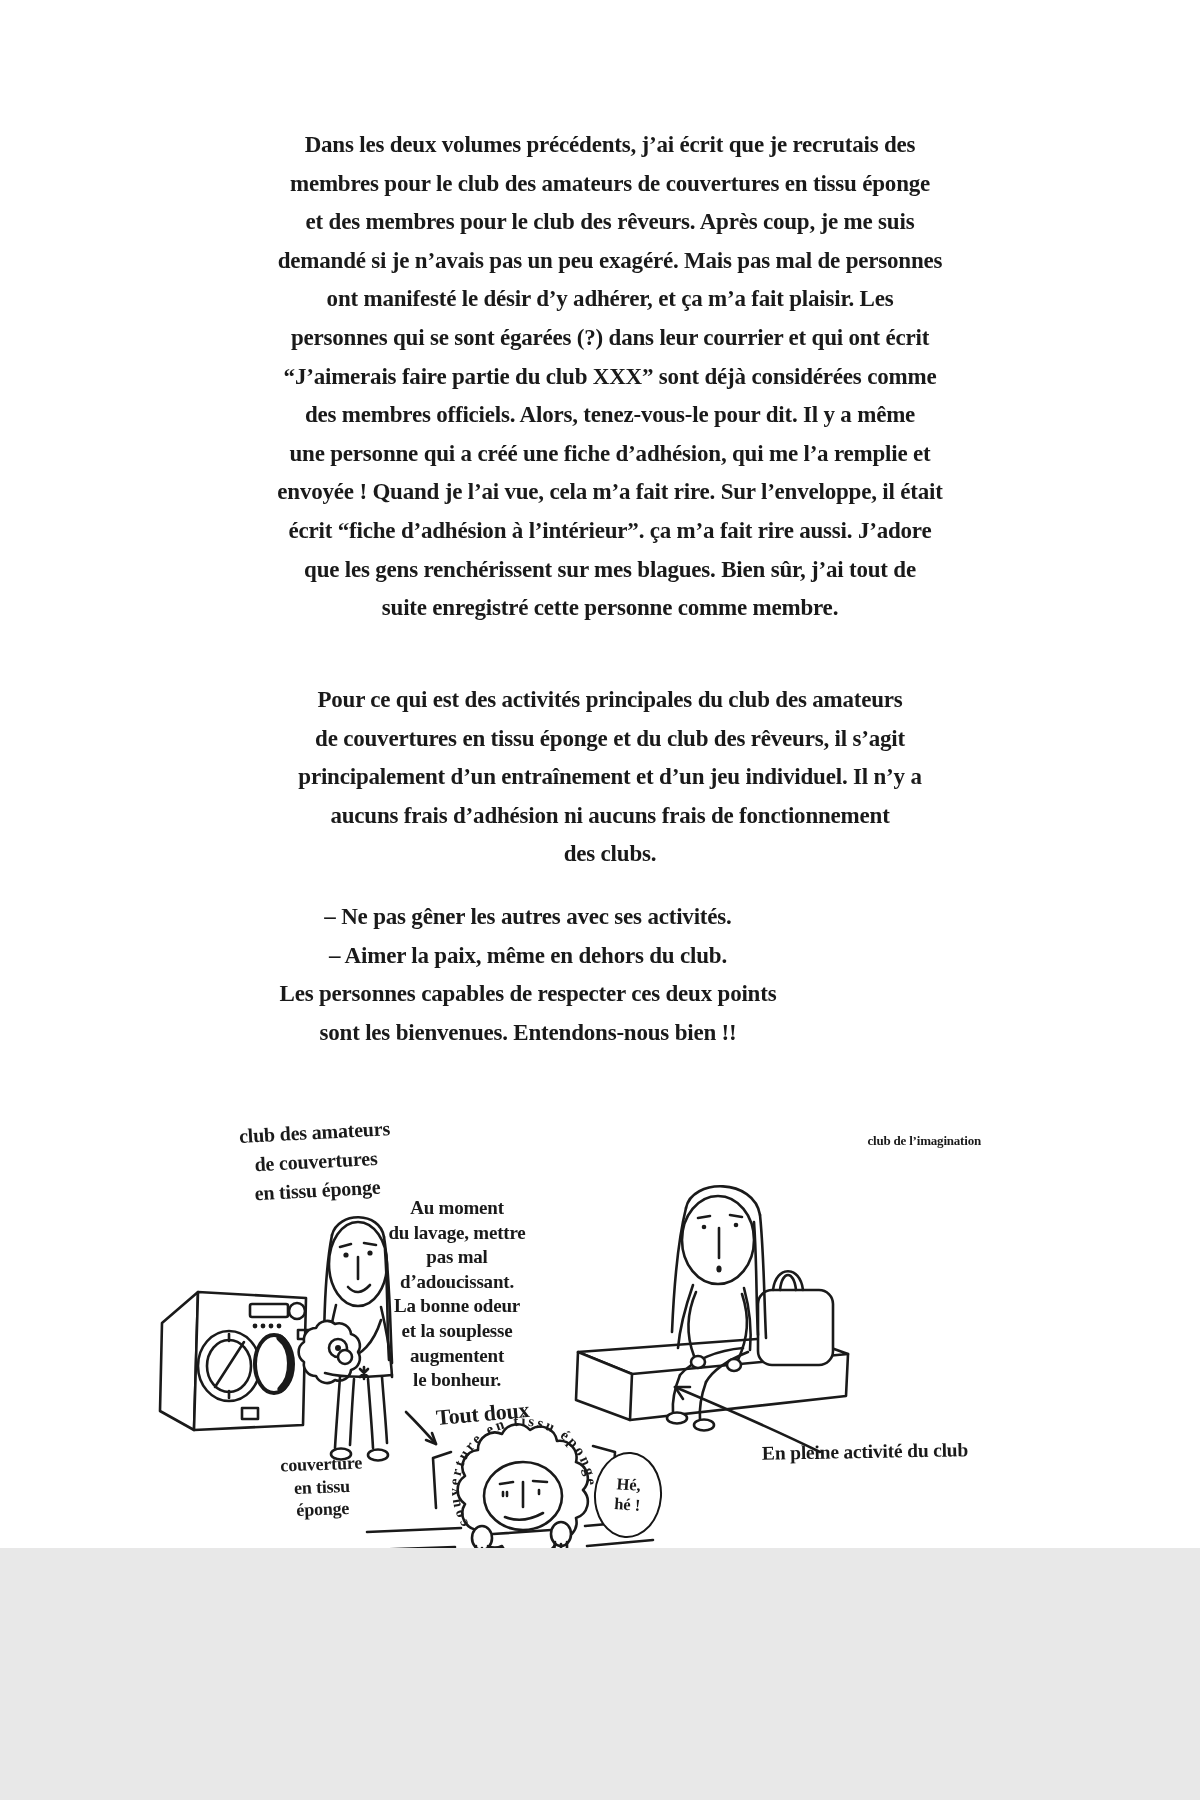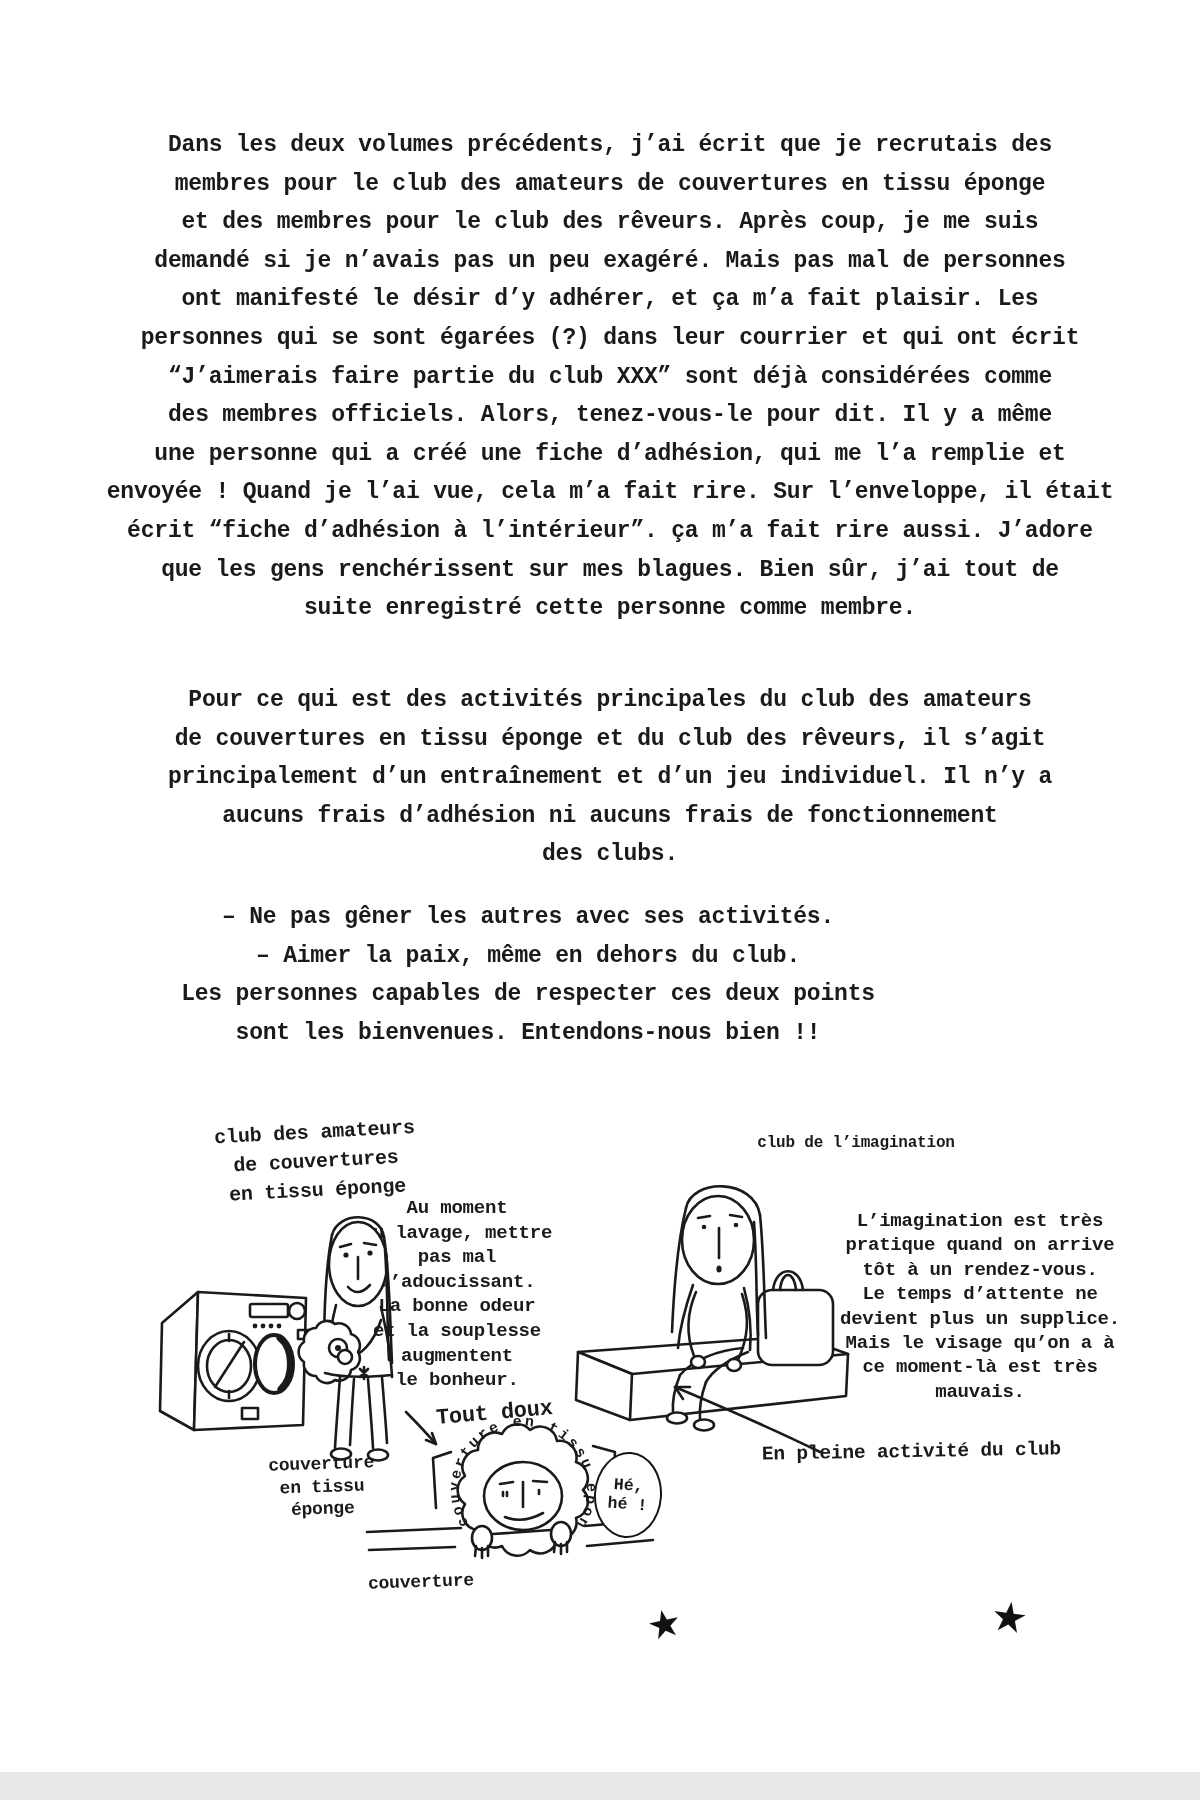--- a/index.html
+++ b/index.html
@@ -1,17 +1,17 @@
 <!DOCTYPE html>
 <html><head>
 <meta charset="utf-8">
 <style>
   html,body{margin:0;padding:0;background:#e8e8e8;}
-  .page{position:relative;width:1200px;height:1772px;background:#ffffff;overflow:hidden;
-        font-family:Liberation Mono, monospace;color:#1a1a1a;}
+  .page{position:relative;width:1200px;height:1548px;background:#ffffff;overflow:hidden;
+        font-family:Liberation Serif, serif;color:#1a1a1a;}
   .txt{position:absolute;white-space:pre-line;font-weight:700;letter-spacing:-0.2px;line-height:1.55;}
   .center{text-align:center;}
   .para{font-size:23px;line-height:38.6px;width:1020px;}
   .note{font-size:19px;line-height:24.6px;}
   svg{position:absolute;overflow:visible;}
   svg path, svg line, svg ellipse, svg circle, svg rect, svg polyline{
     fill:none;stroke:#1a1a1a;stroke-width:2.6;stroke-linecap:round;stroke-linejoin:round;}
   .fillw{fill:#ffffff;}
   .ink{fill:#1a1a1a;stroke:none;}
   .bubble{position:absolute;border:2.5px solid #161616;border-radius:50%;
@@ -50,39 +50,31 @@
   <div class="txt para center" style="left:18px;top:898px;">– Ne pas gêner les autres avec ses activités.
 – Aimer la paix, même en dehors du club.
 Les personnes capables de respecter ces deux points
 sont les bienvenues. Entendons-nous bien !!</div>
 
 
   <div class="txt center" style="left:196px;top:1118px;width:240px;font-size:20px;line-height:29px;transform:rotate(-3deg);">club des amateurs
 de couvertures
 en tissu éponge</div>
 
-  <div class="txt center" style="left:731px;top:1131px;width:250px;font-size:16px;">club de l’imagination</div>
+  <div class="txt center" style="left:731px;top:1131px;width:250px;font-size:13px;text-align:right;">club de l’imagination</div>
 
   <div class="txt note center" style="left:302px;top:1196px;width:310px;">Au moment
 du lavage, mettre
 pas mal
 d’adoucissant.
 La bonne odeur
 et la souplesse
 augmentent
 le bonheur.</div>
 
-  <div class="txt center" style="left:825px;top:1209px;width:310px;font-size:19px;line-height:24.4px;">L’imagination est très
-pratique quand on arrive
-tôt à un rendez-vous.
-Le temps d’attente ne
-devient plus un supplice.
-Mais le visage qu’on a à
-ce moment-là est très
-mauvais.</div>
 
   <div class="txt" style="left:436px;top:1397px;font-size:22px;transform:rotate(-5deg);">Tout doux</div>
 
   <div class="txt center" style="left:247px;top:1453px;width:150px;font-size:18px;line-height:22.5px;transform:rotate(-2deg);">couverture
 en tissu
 éponge</div>
 
   <div class="txt" style="left:368px;top:1569px;font-size:18px;transform:rotate(-2deg);">couverture</div>
 
   <div class="txt" style="left:762px;top:1437px;font-size:19.5px;transform:rotate(-1deg);">En pleine activité du club</div>

